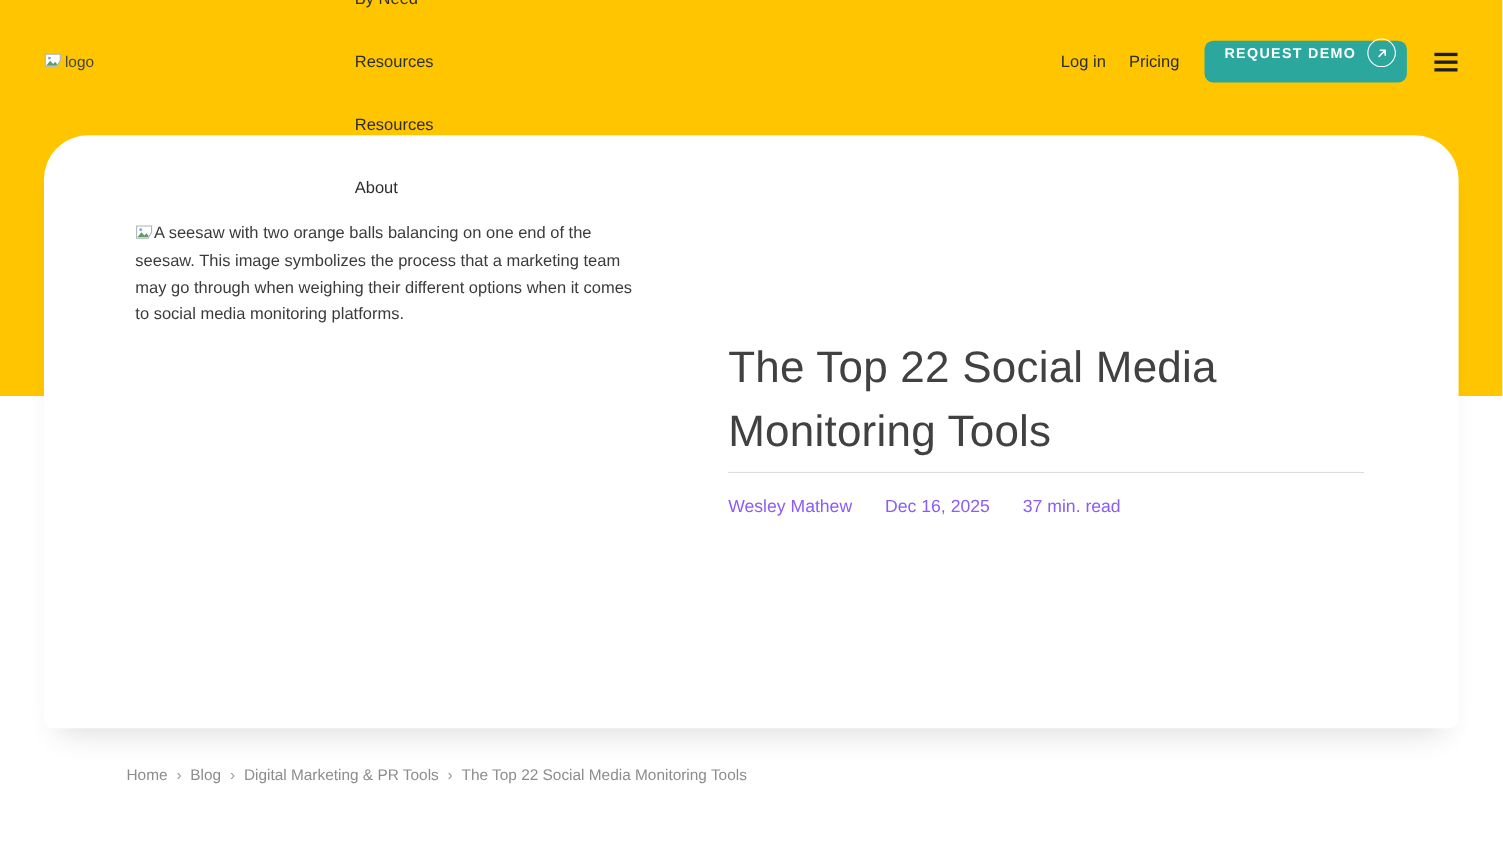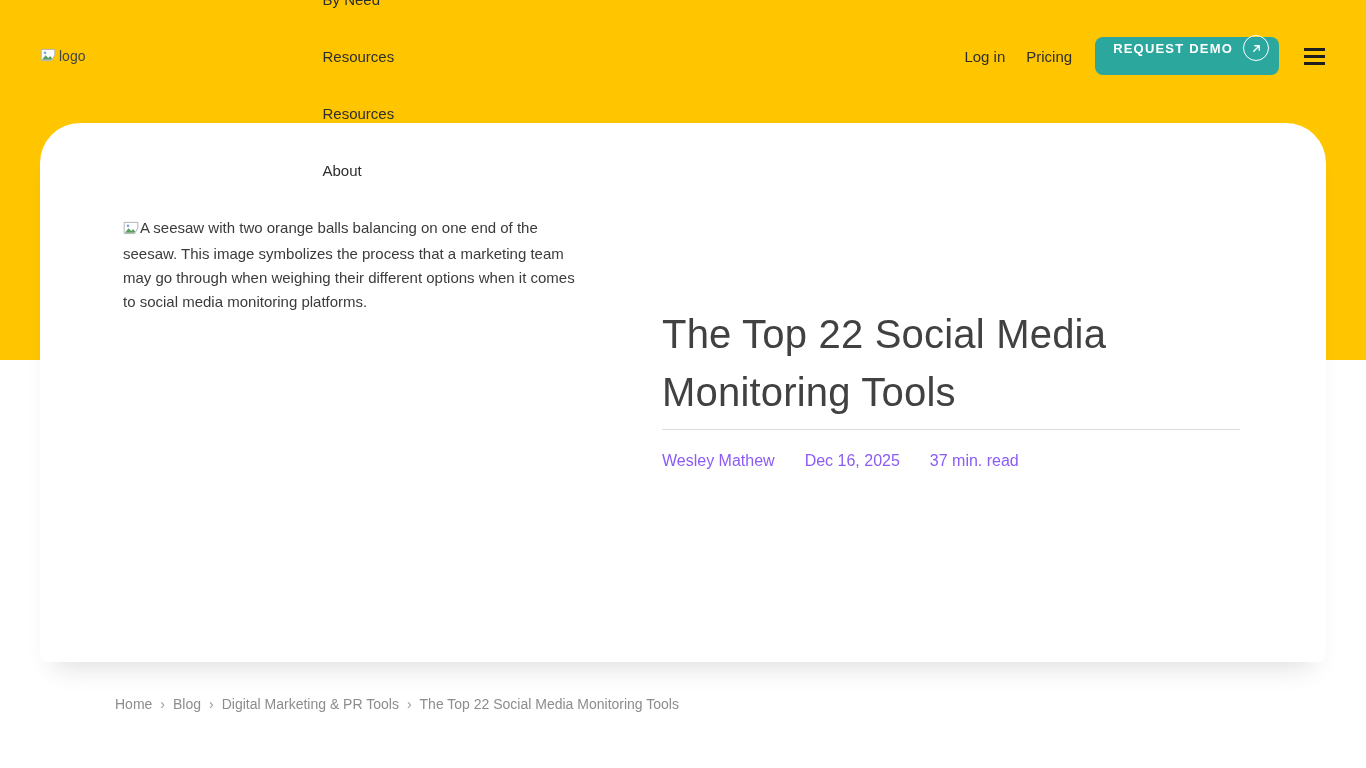--- a/index.html
+++ b/index.html
@@ -109,21 +109,21 @@
     position: absolute;
     left: 40px; top: 123px;
     width: 1286px; height: 539px;
     background: #ffffff;
     border-radius: 40px 40px 8px 8px;
     box-shadow: 0 18px 28px -14px rgba(0,0,0,0.14);
     z-index: 2;
   }
   .figure-region {
     position: absolute;
-    left: 83px; top: 93px;
+    left: 83px; top: 77px;
     width: 452px;
     font-size: 15px;
     line-height: 24px;
     color: #3b3b3b;
   }
   .broken-icon {
     display: inline-block;
     vertical-align: -2px;
     margin-right: 1px;
   }

